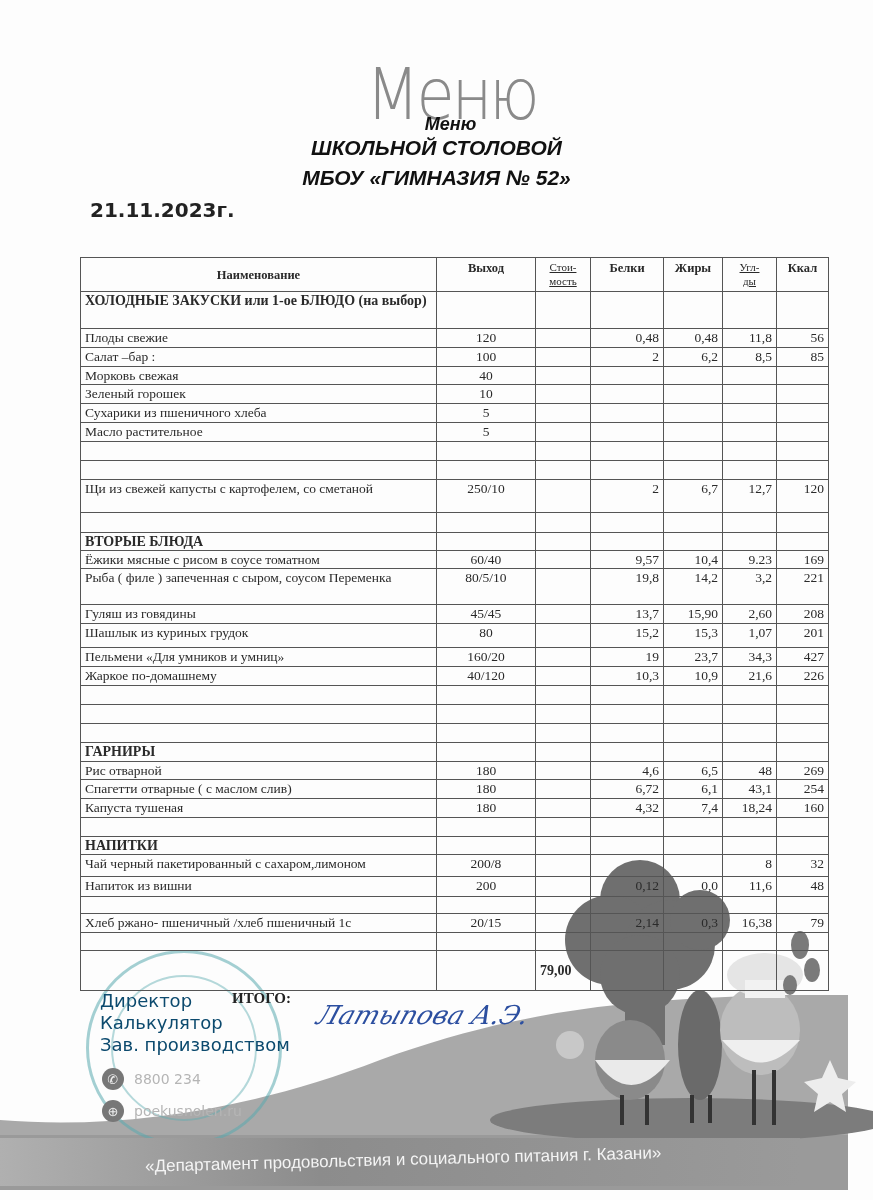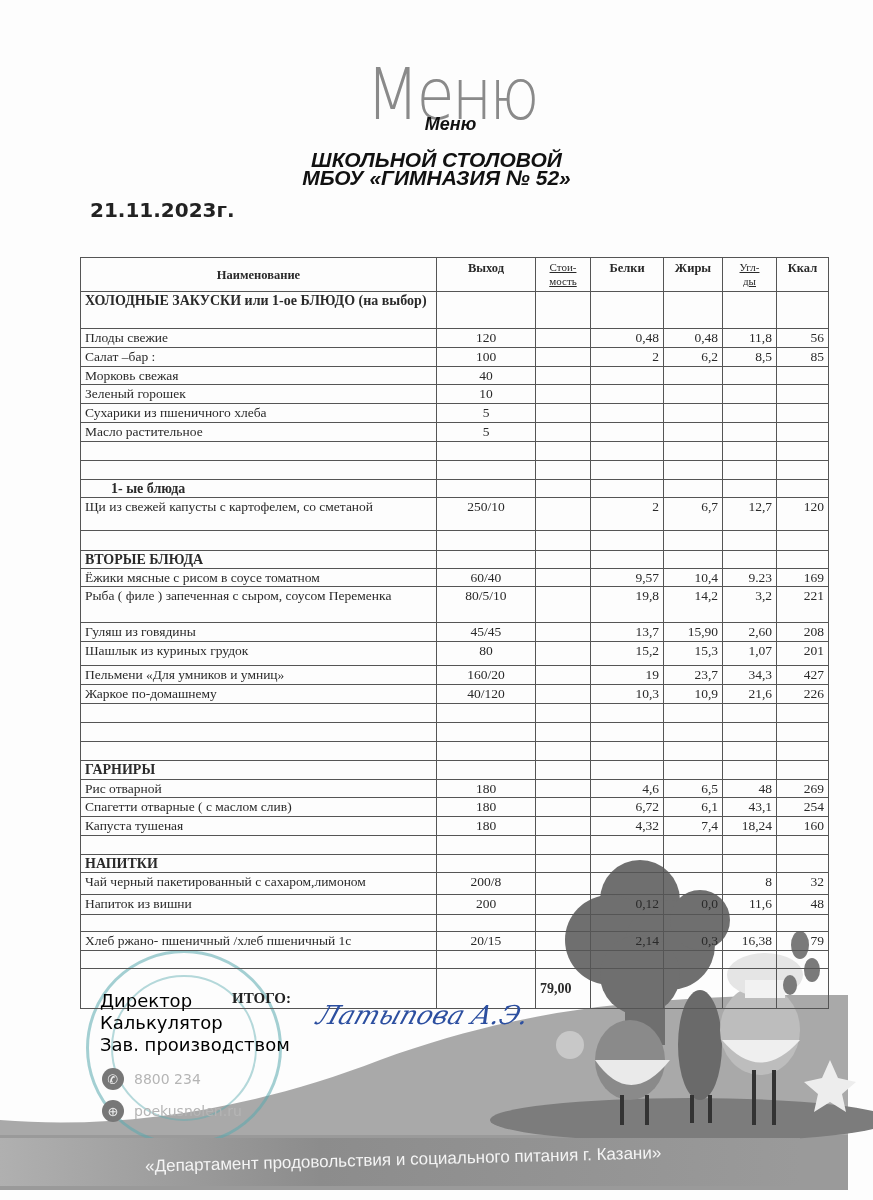--- a/index.html
+++ b/index.html
@@ -14,21 +14,21 @@
     font-family: "DejaVu Sans", sans-serif; font-weight: 300;
     font-size: 62px; color: #8a8a8a; letter-spacing: -3px;
     transform: scaleY(1.15); transform-origin: top left;
   }
   .title-line {
     position: absolute; left: 0; width: 873px; text-align: center;
     font-family: "Liberation Sans", sans-serif; font-weight: bold; font-style: italic;
     color: #111;
   }
   .t1 { top: 114px; font-size: 18px; left: 14px; }
-  .t2 { top: 148px; font-size: 21px; left: 0; }
+  .t2 { top: 136px; font-size: 21px; left: 0; }
   .t3 { top: 166px; font-size: 21px; left: 0; }
   .date {
     position: absolute; left: 90px; top: 198px;
     font-family: "DejaVu Sans", sans-serif; font-weight: bold; font-size: 20px; color: #222;
   }
 
   
   .wave {
     position: absolute; left: 0; top: 0; width: 873px; height: 1200px; pointer-events: none;
   }
@@ -48,21 +48,21 @@
   td.name { text-align: left; }
   td.sec { font-weight: bold; font-size: 14px; }
   td.wrap { white-space: normal; }
   td.num { text-align: center; }
   td.r { text-align: right; }
   td.total { font-weight: bold; vertical-align: middle; text-align: left; font-size: 14px; }
   .indent { padding-left: 30px !important; }
 
   .sig-block {
     position: absolute; left: 100px; top: 990px; z-index: 3;
-    font-family: "DejaVu Sans", sans-serif; font-size: 18px; color: #000000; line-height: 22px;
+    font-family: "DejaVu Sans", sans-serif; font-size: 18px; color: #0c4a6e; line-height: 22px;
   }
   .itogo {
     position: absolute; left: 232px; top: 990px; z-index: 3;
     font-family: "Liberation Serif", serif; font-weight: bold; font-size: 15px; color: #222;
   }
   .signature {
     position: absolute; left: 318px; top: 1000px; z-index: 3;
     font-family: "DejaVu Serif", serif; font-style: italic; font-size: 26px; color: #2c4fa0;
     transform: skewX(-18deg);
   }
@@ -239,29 +239,20 @@
       </tr>
       <tr style="height: 19px;">
         <td></td>
         <td class="num"></td>
         <td class="r"></td>
         <td class="r"></td>
         <td class="r"></td>
         <td class="r"></td>
         <td class="r"></td>
       </tr>
-      <tr style="height: 18px;">
-        <td class="name sec indent">1-   ые блюда</td>
-        <td class="num"></td>
-        <td class="r"></td>
-        <td class="r"></td>
-        <td class="r"></td>
-        <td class="r"></td>
-        <td class="r"></td>
-      </tr>
       <tr style="height: 33px;">
         <td class="name">Щи из свежей капусты с картофелем,  со сметаной</td>
         <td class="num">250/10</td>
         <td class="r"></td>
         <td class="r">2</td>
         <td class="r">6,7</td>
         <td class="r">12,7</td>
         <td class="r">120</td>
       </tr>
       <tr style="height: 20px;">

